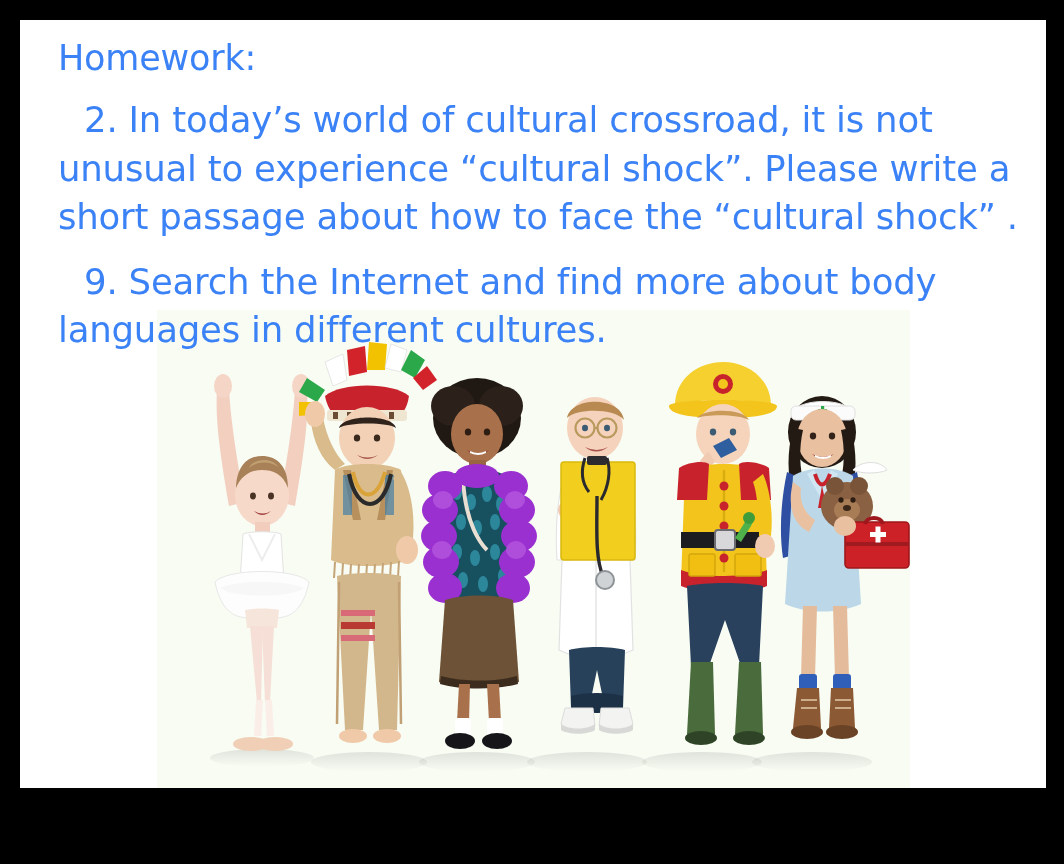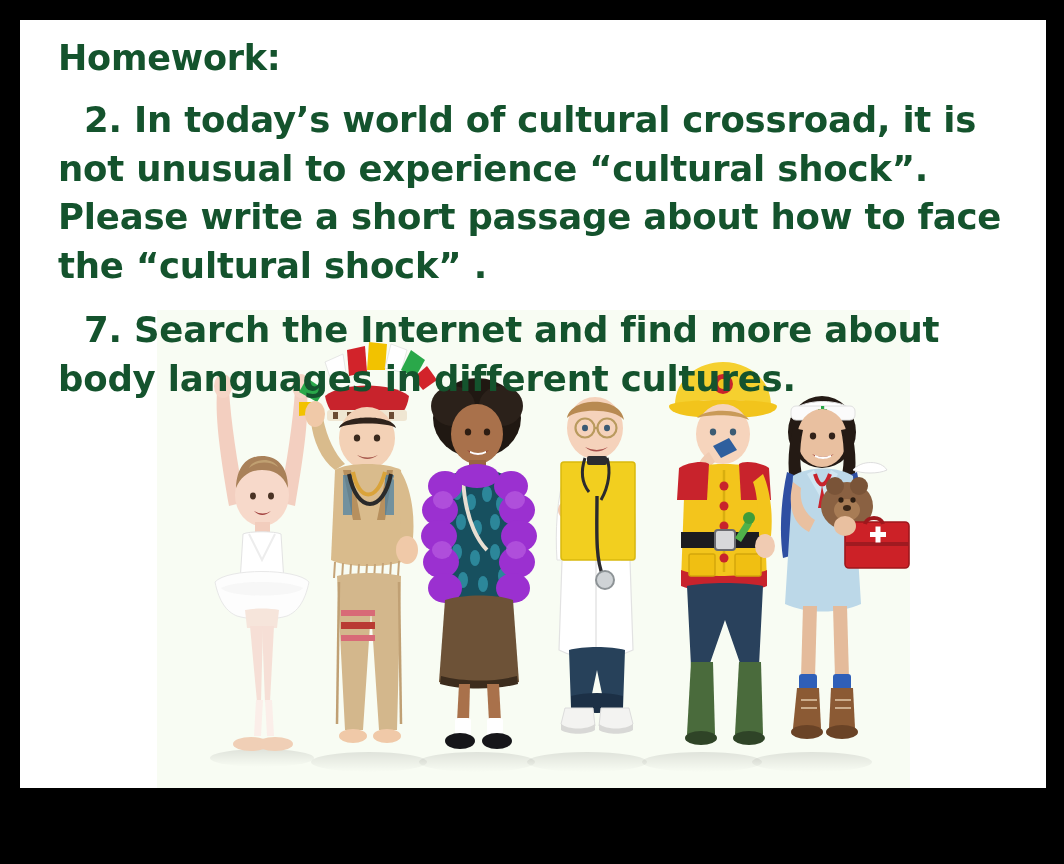--- a/index.html
+++ b/index.html
@@ -37,23 +37,23 @@
   
   #homework-text-block {
     position: absolute;
     left: 38px;
     top: 14px;
     width: 972px;
     z-index: 5;
   }
 
   .hw-line {
-    color: #14532d;
+    color: #3b82f6;
     font-family: "DejaVu Sans", sans-serif;
-    font-weight: 700;
+    font-weight: 400;
     letter-spacing: -0.2px;
   }
 
   #homework-heading {
     font-size: 35px;
     line-height: 48px;
     margin: 0 0 14px 0;
   }
 
   .hw-para {
@@ -88,21 +88,21 @@
 </head>
 <body>
 
 <div id="slide-frame">
 
   <div id="slide-canvas">
 
     <div id="homework-text-block">
       <div class="hw-line" id="homework-heading">Homework:</div>
       <p class="hw-line hw-para" id="homework-item-1">2. In today’s world of cultural crossroad, it is not unusual to experience “cultural shock”. Please write a short passage about how to face the “cultural shock” .</p>
-      <p class="hw-line hw-para" id="homework-item-2">7. Search the Internet and find more about body languages in different cultures.</p>
+      <p class="hw-line hw-para" id="homework-item-2">9. Search the Internet and find more about body languages in different cultures.</p>
     </div>
 
     <div id="children-photo">
       <svg viewBox="0 0 753 478" xmlns="http://www.w3.org/2000/svg">
         <defs>
           <linearGradient id="floorShadow" x1="0" y1="0" x2="0" y2="1">
             <stop offset="0%" stop-color="#000" stop-opacity="0.10"></stop>
             <stop offset="100%" stop-color="#000" stop-opacity="0"></stop>
           </linearGradient>
           <radialGradient id="boaTex" cx="50%" cy="50%" r="60%">

